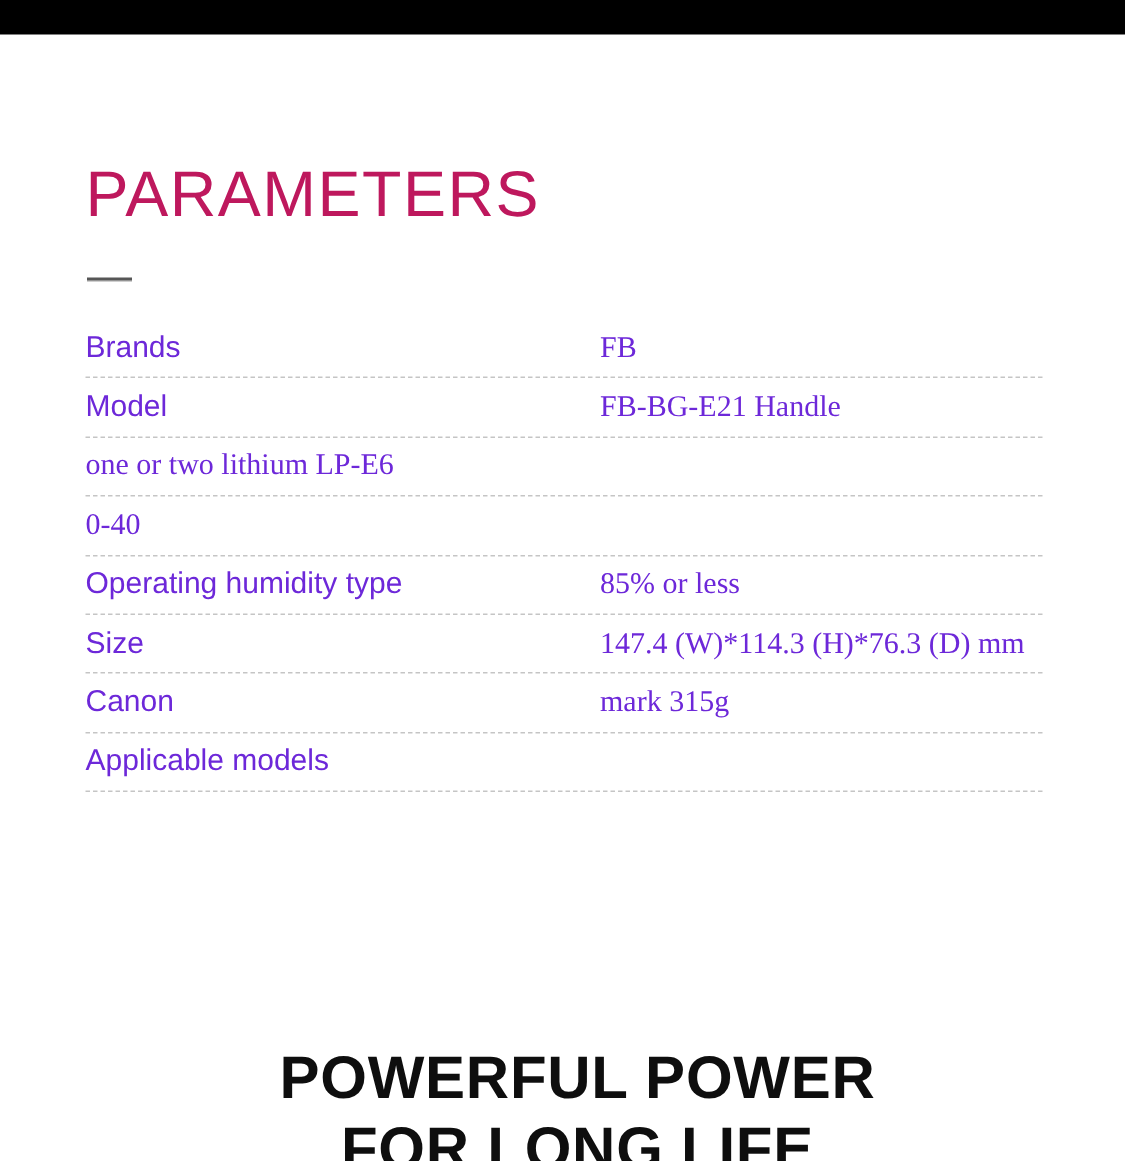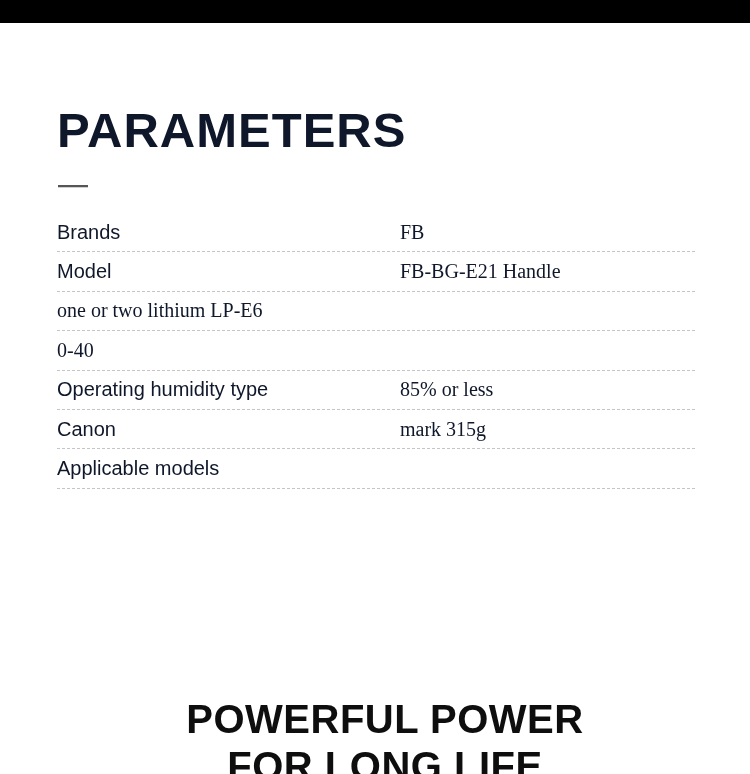--- a/index.html
+++ b/index.html
@@ -14,25 +14,25 @@
   .top-bar {
     position: absolute;
     left: 0; top: 0;
     width: 750px; height: 23px;
     background: #000000;
   }
 
   .section-title {
     position: absolute;
     left: 57px; top: 110px;
-    font-size: 49px;
+    font-size: 43px;
     line-height: 41px;
-    font-weight: 700;
+    font-weight: 400;
     letter-spacing: 1px;
-    color: #0f172a;
+    color: #be185d;
     white-space: nowrap;
   }
 
   .title-dash {
     position: absolute;
     left: 58px; top: 185px;
     width: 30px; height: 3px;
     background: #565656;
     border-bottom: 1px solid #cfcfcf;
   }
@@ -40,21 +40,21 @@
   .spec-table {
     position: absolute;
     left: 57px; top: 213px;
     width: 638px;
   }
   .spec-row {
     display: flex;
     align-items: center;
     height: 39.4px;
     border-bottom: 1px dashed #c5c5c5;
-    color: #0f172a;
+    color: #6d28d9;
     font-size: 20px;
     white-space: nowrap;
   }
   .spec-label {
     width: 343px;
     flex: 0 0 343px;
     overflow: visible;
   }
   .spec-value {
     flex: 1 1 auto;
@@ -103,20 +103,24 @@
 
     <div class="spec-row">
       <span class="spec-value">0-40</span>
     </div>
 
     <div class="spec-row">
       <span class="spec-label">Operating humidity type</span>
       <span class="spec-value">85% or less</span>
     </div>
 
+    <div class="spec-row">
+      <span class="spec-label">Size</span>
+      <span class="spec-value">147.4 (W)*114.3 (H)*76.3 (D) mm</span>
+    </div>
 
     <div class="spec-row">
       <span class="spec-label">Canon</span>
       <span class="spec-value">mark 315g</span>
     </div>
 
     <div class="spec-row">
       <span class="spec-label">Applicable models</span>
     </div>
 

